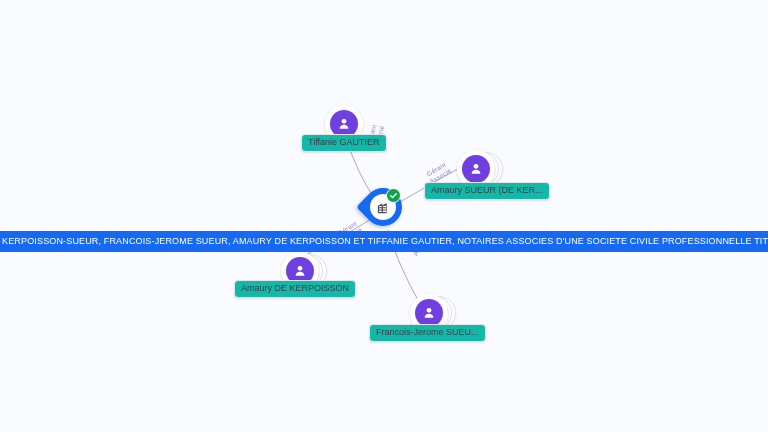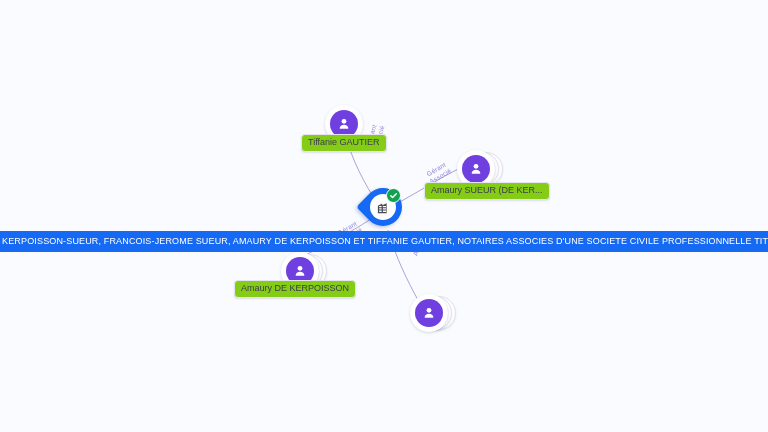--- a/index.html
+++ b/index.html
@@ -82,21 +82,21 @@
     background: #6f3fe0;
     display: flex;
     align-items: center;
     justify-content: center;
   }
   .avatar-circle svg { display: block; }
 
   
   .name-pill {
     position: absolute;
-    background: #84cc16;
+    background: #14b8a6;
     border: 1px solid #e6e4f0;
     border-radius: 4px;
     padding: 2px 6px 3px 6px;
     font-size: 9px;
     line-height: 11px;
     color: #3b3b4a;
     white-space: nowrap;
     box-shadow: 0 1px 2px rgba(40,30,90,.13);
     font-family: "Liberation Sans", sans-serif;
   }
@@ -249,20 +249,21 @@
     <div class="stack s3"></div>
     <div class="avatar-ring">
       <div class="avatar-circle">
         <svg width="16" height="16" viewBox="0 0 24 24" fill="#ffffff">
           <circle cx="12" cy="8" r="3.6"></circle>
           <path d="M12 13.2c-3.6 0-6.4 2.1-6.4 4.7v1.3h12.8v-1.3c0-2.6-2.8-4.7-6.4-4.7z"></path>
         </svg>
       </div>
     </div>
   </div>
+  <div class="name-pill" style="left:369px; top:324px;">Francois-Jerome SUEU...</div>
 
   <div id="company-node">
     <div class="pin-shape"></div>
     <div class="pin-inner">
       <svg width="15" height="15" viewBox="0 0 24 24" fill="#4a4a58">
         <path d="M3 21V9.2L10 5.4v3.1l7-3.2V21H3zm2-2h4v-2.2H5V19zm0-3.7h4v-2.2H5v2.2zm0-3.7h4V9.4H5v2.2zM11 19h5v-2.2h-5V19zm0-3.7h5v-2.2h-5v2.2zm0-3.7h5V9.4h-5v2.2z"></path>
       </svg>
     </div>
     <div class="verified-badge">
       <svg width="9" height="9" viewBox="0 0 24 24" fill="none" stroke="#ffffff" stroke-width="4" stroke-linecap="round" stroke-linejoin="round">

